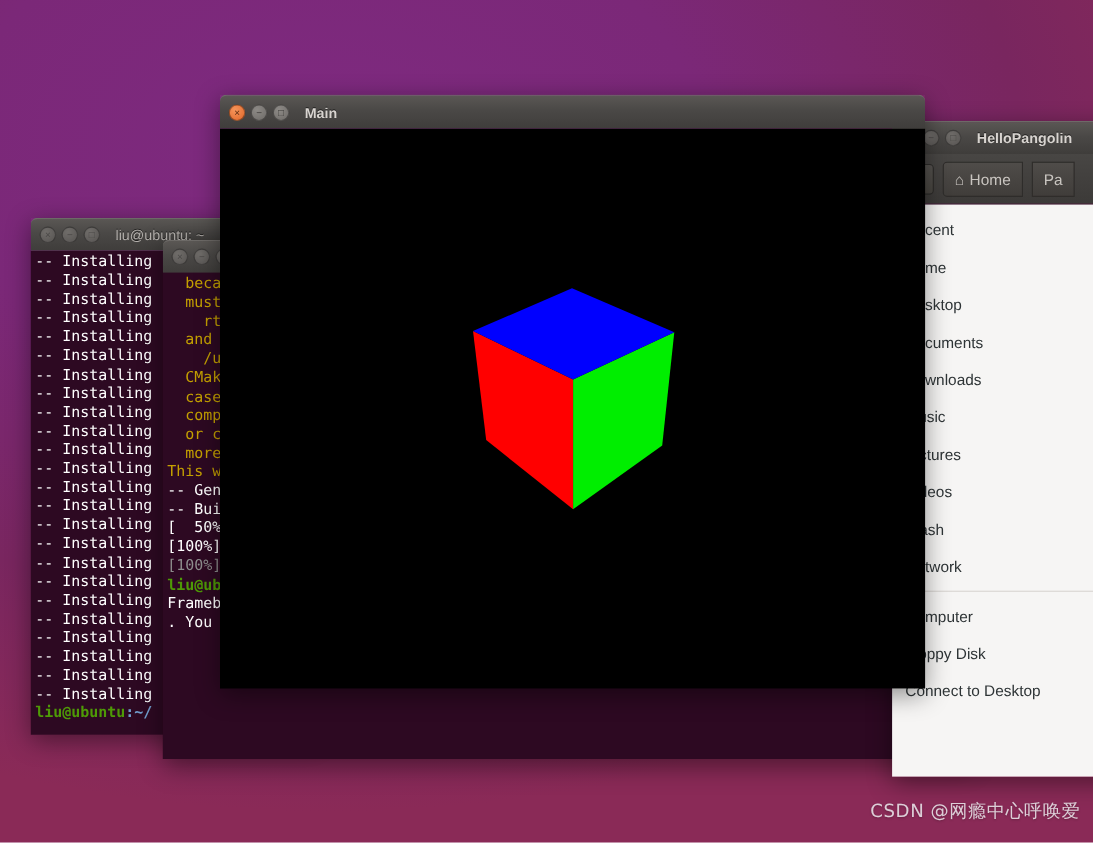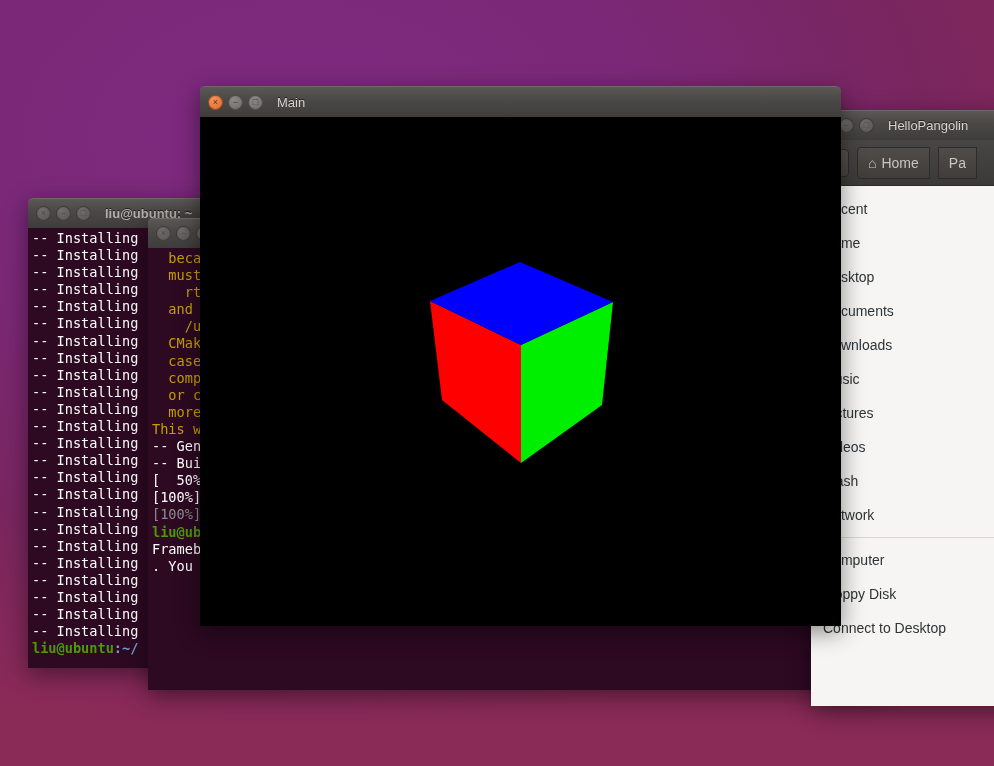--- a/index.html
+++ b/index.html
@@ -35,26 +35,26 @@
     display: flex; align-items: center; justify-content: center;
     font-size: 9px; line-height: 1; color: #3a3634;
     border: 1px solid rgba(0,0,0,.35);
     box-sizing: border-box;
   }
   .cbtn.close { background: radial-gradient(circle at 35% 30%, #f5955b, #e0672a); color:#5a2a10;}
   .cbtn.min, .cbtn.max { background: radial-gradient(circle at 35% 30%, #8d8a86, #6e6b68); color:#3b3937;}
   .cbtn.dim { background: radial-gradient(circle at 35% 30%, #706d6a, #575452); color:#4a4846;}
   .wtitle {
     margin-left: 14px;
-    font-size: 13px; font-weight: normal;
+    font-size: 13px; font-weight: bold;
     color: #d8d4d0;
     text-shadow: 0 -1px 0 rgba(0,0,0,.6);
     white-space: nowrap; overflow: hidden;
   }
-  .wtitle.dim { color: #b5b1ad; font-weight: bold; }
+  .wtitle.dim { color: #b5b1ad; font-weight: normal; }
 
   
   .term-body {
     background: #2d0922;
     font-family: "DejaVu Sans Mono", "Liberation Mono", monospace;
     font-size: 13.6px;
     line-height: 17.1px;
     color: #ffffff;
     padding: 2px 4px 0 4px;
     box-sizing: border-box;
@@ -258,14 +258,15 @@
     </div>
     <div id="gl">
       <svg width="641" height="509" viewBox="200 117 641 509">
         <polygon id="cube-left" points="430,301 521,345 521,463 442,400" fill="#ff0000"></polygon>
         <polygon id="cube-right" points="521,345 613,302 602,405 521,463" fill="#00ee00"></polygon>
         <polygon id="cube-top" points="430,301 520,262 613,302 521,345" fill="#0000ff"></polygon>
       </svg>
     </div>
   </div>
 
+  <div id="watermark">CSDN @网瘾中心呼唤爱</div>
 
 </div>
 
 </body></html>

